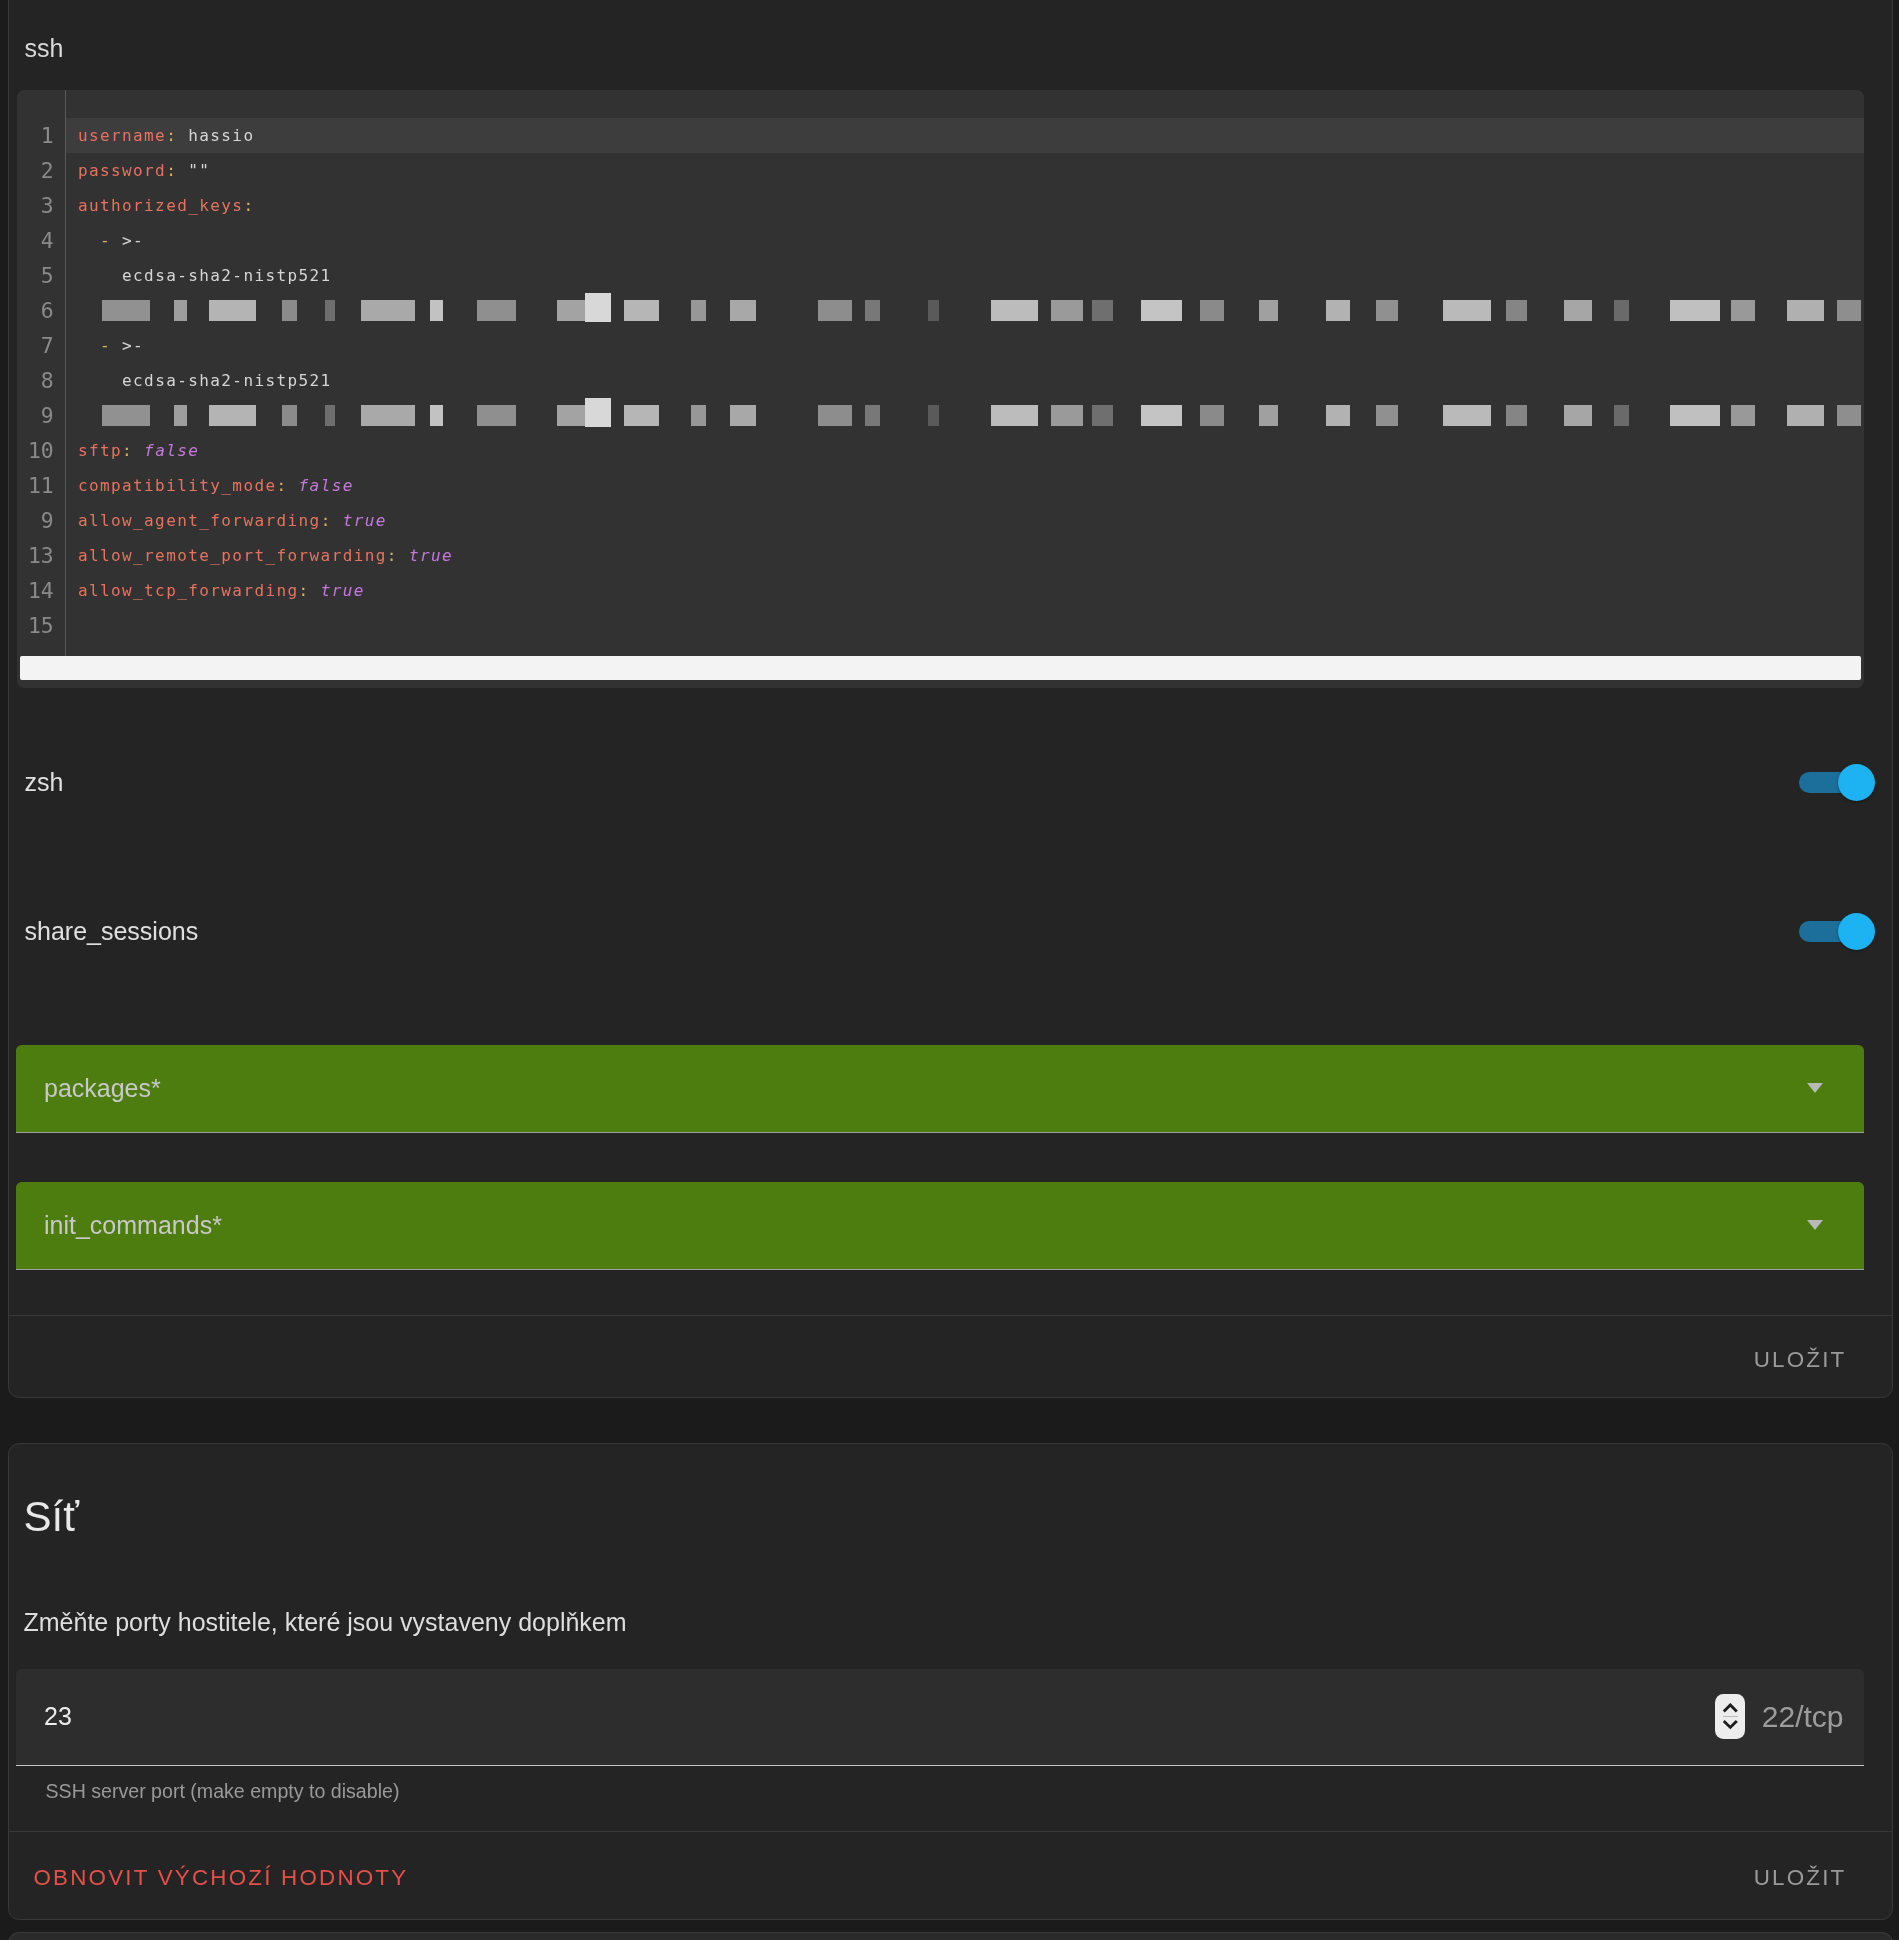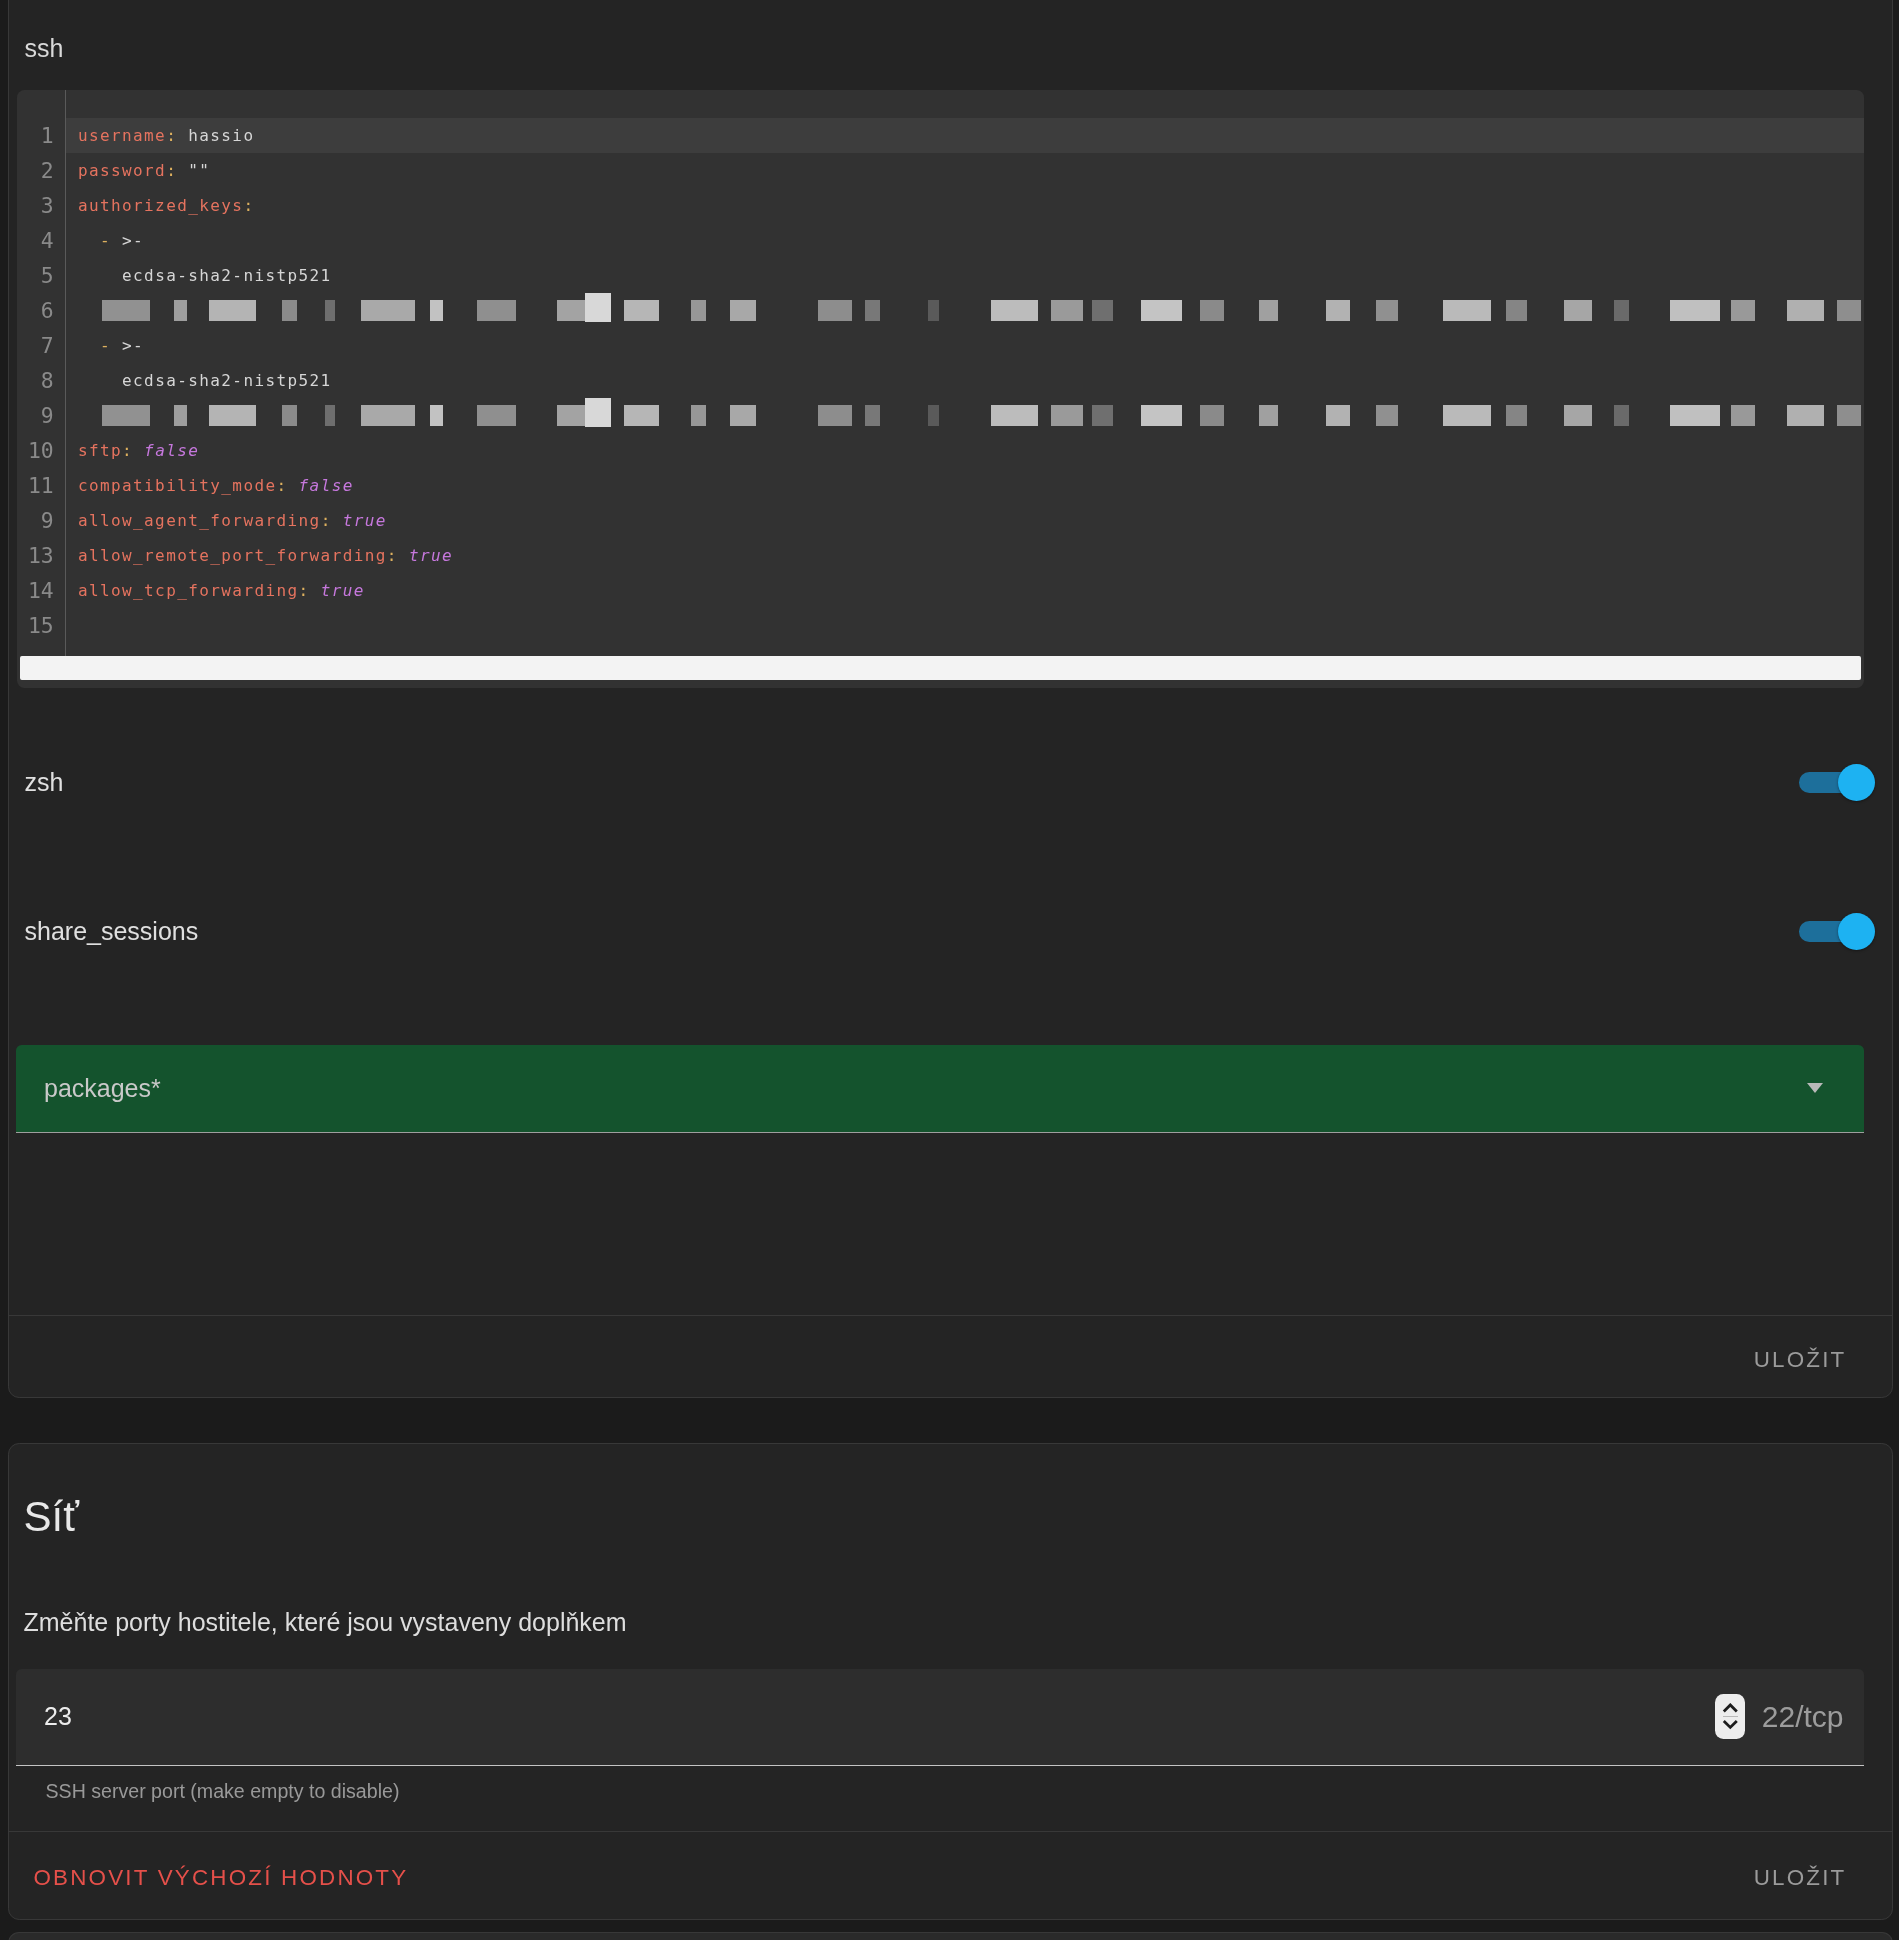--- a/index.html
+++ b/index.html
@@ -38,21 +38,21 @@
   
   .row-label{position:absolute;left:16px;font-size:25px;color:#e0e0e0;line-height:26px;}
   .switch{position:absolute;width:76px;height:45px;}
   .track{position:absolute;left:0;top:12px;width:60px;height:20.5px;border-radius:10.3px;background:#1d6f9b;}
   .thumb{position:absolute;right:0;top:3.7px;width:37px;height:37px;border-radius:50%;background:#1db2f2;
          box-shadow:0 0.9px 2.8px rgba(0,0,0,.4);}
   #zsh-row-label{top:783px;} #zsh-switch{top:774px;left:1790px;}
   #share-row-label{top:932px;text-align:right;} #share-switch{top:923px;left:1790px;}
 
   
-  .select{position:absolute;left:7.5px;width:1848px;height:88px;background:#14532d;
+  .select{position:absolute;left:7.5px;width:1848px;height:88px;background:#4d7c0f;
           border-radius:5.6px 5.6px 0 0;border-bottom:1.9px solid #9e9e9e;box-sizing:border-box;cursor:pointer;}
   #select-packages{top:1059px;} #select-init{top:1196px;}
   .select-label{position:absolute;left:28px;top:0;height:86px;line-height:86px;font-size:25px;color:#c9c9c9;}
   .caret{position:absolute;right:41px;top:38px;width:0;height:0;
          border-left:8.4px solid transparent;border-right:8.4px solid transparent;border-top:10.3px solid #b9b9b9;}
 
   .divider{position:absolute;left:0;width:100%;height:0;border-top:0.9px solid #383838;}
   #divider1{top:1329px;} #divider2{top:387px;}
 
   .text-btn{position:absolute;background:none;border:none;cursor:pointer;height:37px;line-height:37px;
@@ -137,20 +137,24 @@
     <div class="switch" id="share-switch">
       <div class="track"></div>
       <div class="thumb"></div>
     </div>
 
     <div class="select" id="select-packages">
       <span class="select-label">packages*</span>
       <span class="caret"></span>
     </div>
 
+    <div class="select" id="select-init">
+      <span class="select-label">init_commands*</span>
+      <span class="caret"></span>
+    </div>
 
     <div class="divider" id="divider1"></div>
     <button class="text-btn" id="save1">ULOŽIT</button>
   </section>
 
   <section class="card" id="card2">
     <div class="net-title">Síť</div>
     <div class="net-desc">Změňte porty hostitele, které jsou vystaveny doplňkem</div>
 
     <div class="port-box">

